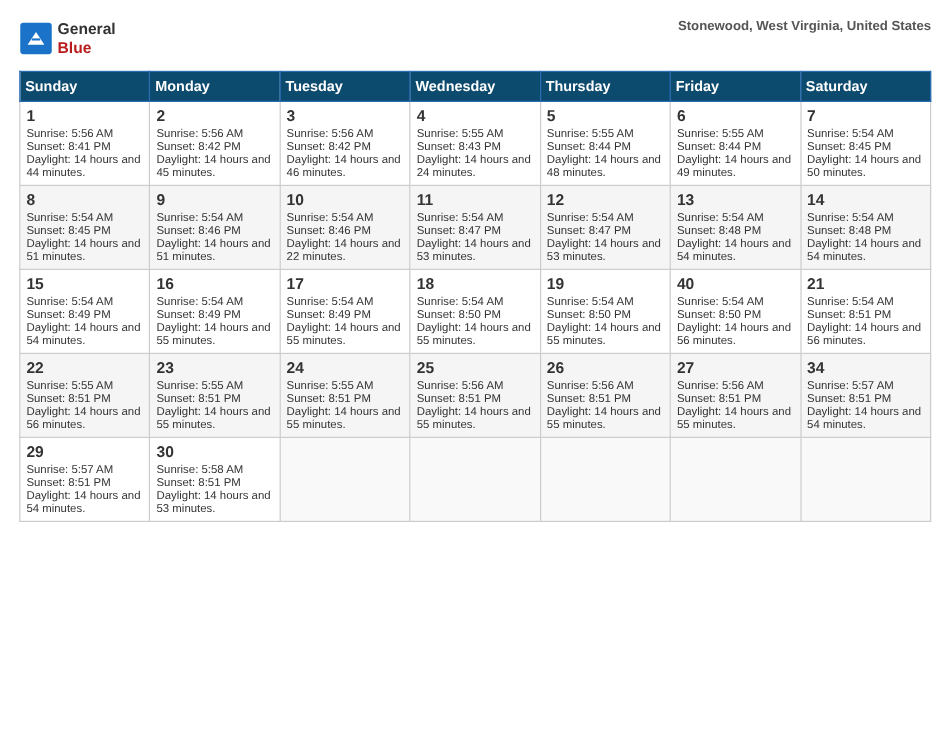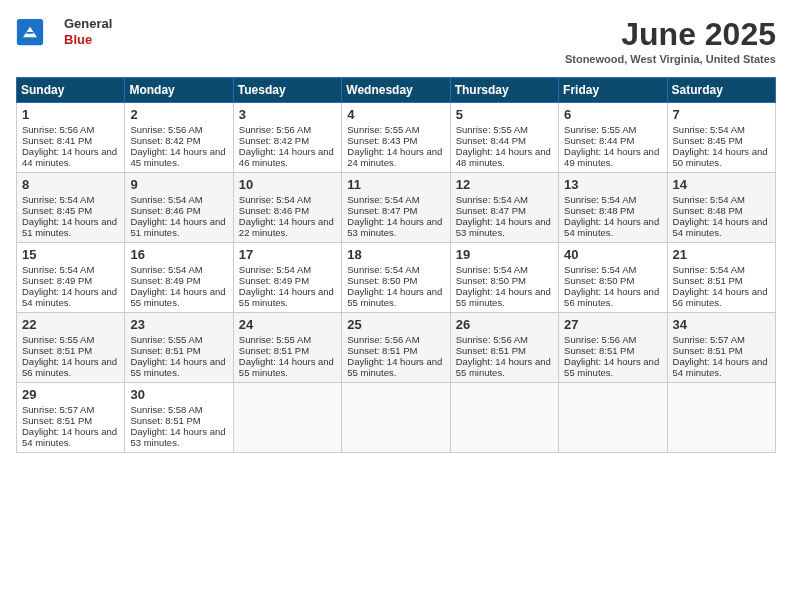--- a/index.html
+++ b/index.html
@@ -12,21 +12,21 @@
     }
     .header {
       display: flex;
       justify-content: space-between;
       align-items: flex-start;
       margin-bottom: 12px;
     }
     .logo {
       display: flex;
       align-items: center;
-      gap: 20px;
+      gap: 4px;
     }
     .logo-text {
       font-size: 13px;
       font-weight: bold;
       color: #333;
       line-height: 1.2;
     }
     .logo-blue { color: #b91c1c; }
     .logo-icon {
       width: 28px;
@@ -91,21 +91,20 @@
       <rect x="1" y="1" width="30" height="30" rx="3" fill="#1a73c8"></rect>
       <polygon points="8,22 16,10 24,22" fill="white"></polygon>
       <rect x="12" y="16" width="8" height="2" fill="#1a73c8"></rect>
     </svg>
     <div>
       <div class="logo-text">General</div>
       <div class="logo-text logo-blue">Blue</div>
     </div>
   </div>
   <div class="title-block">
-    <h1>June 2025</h1>
     <h2>Stonewood, West Virginia, United States</h2>
   </div>
 </div>
 
 <table class="calendar">
   <thead>
     <tr>
     <th>Sunday</th>
         <th>Monday</th>
         <th>Tuesday</th>

